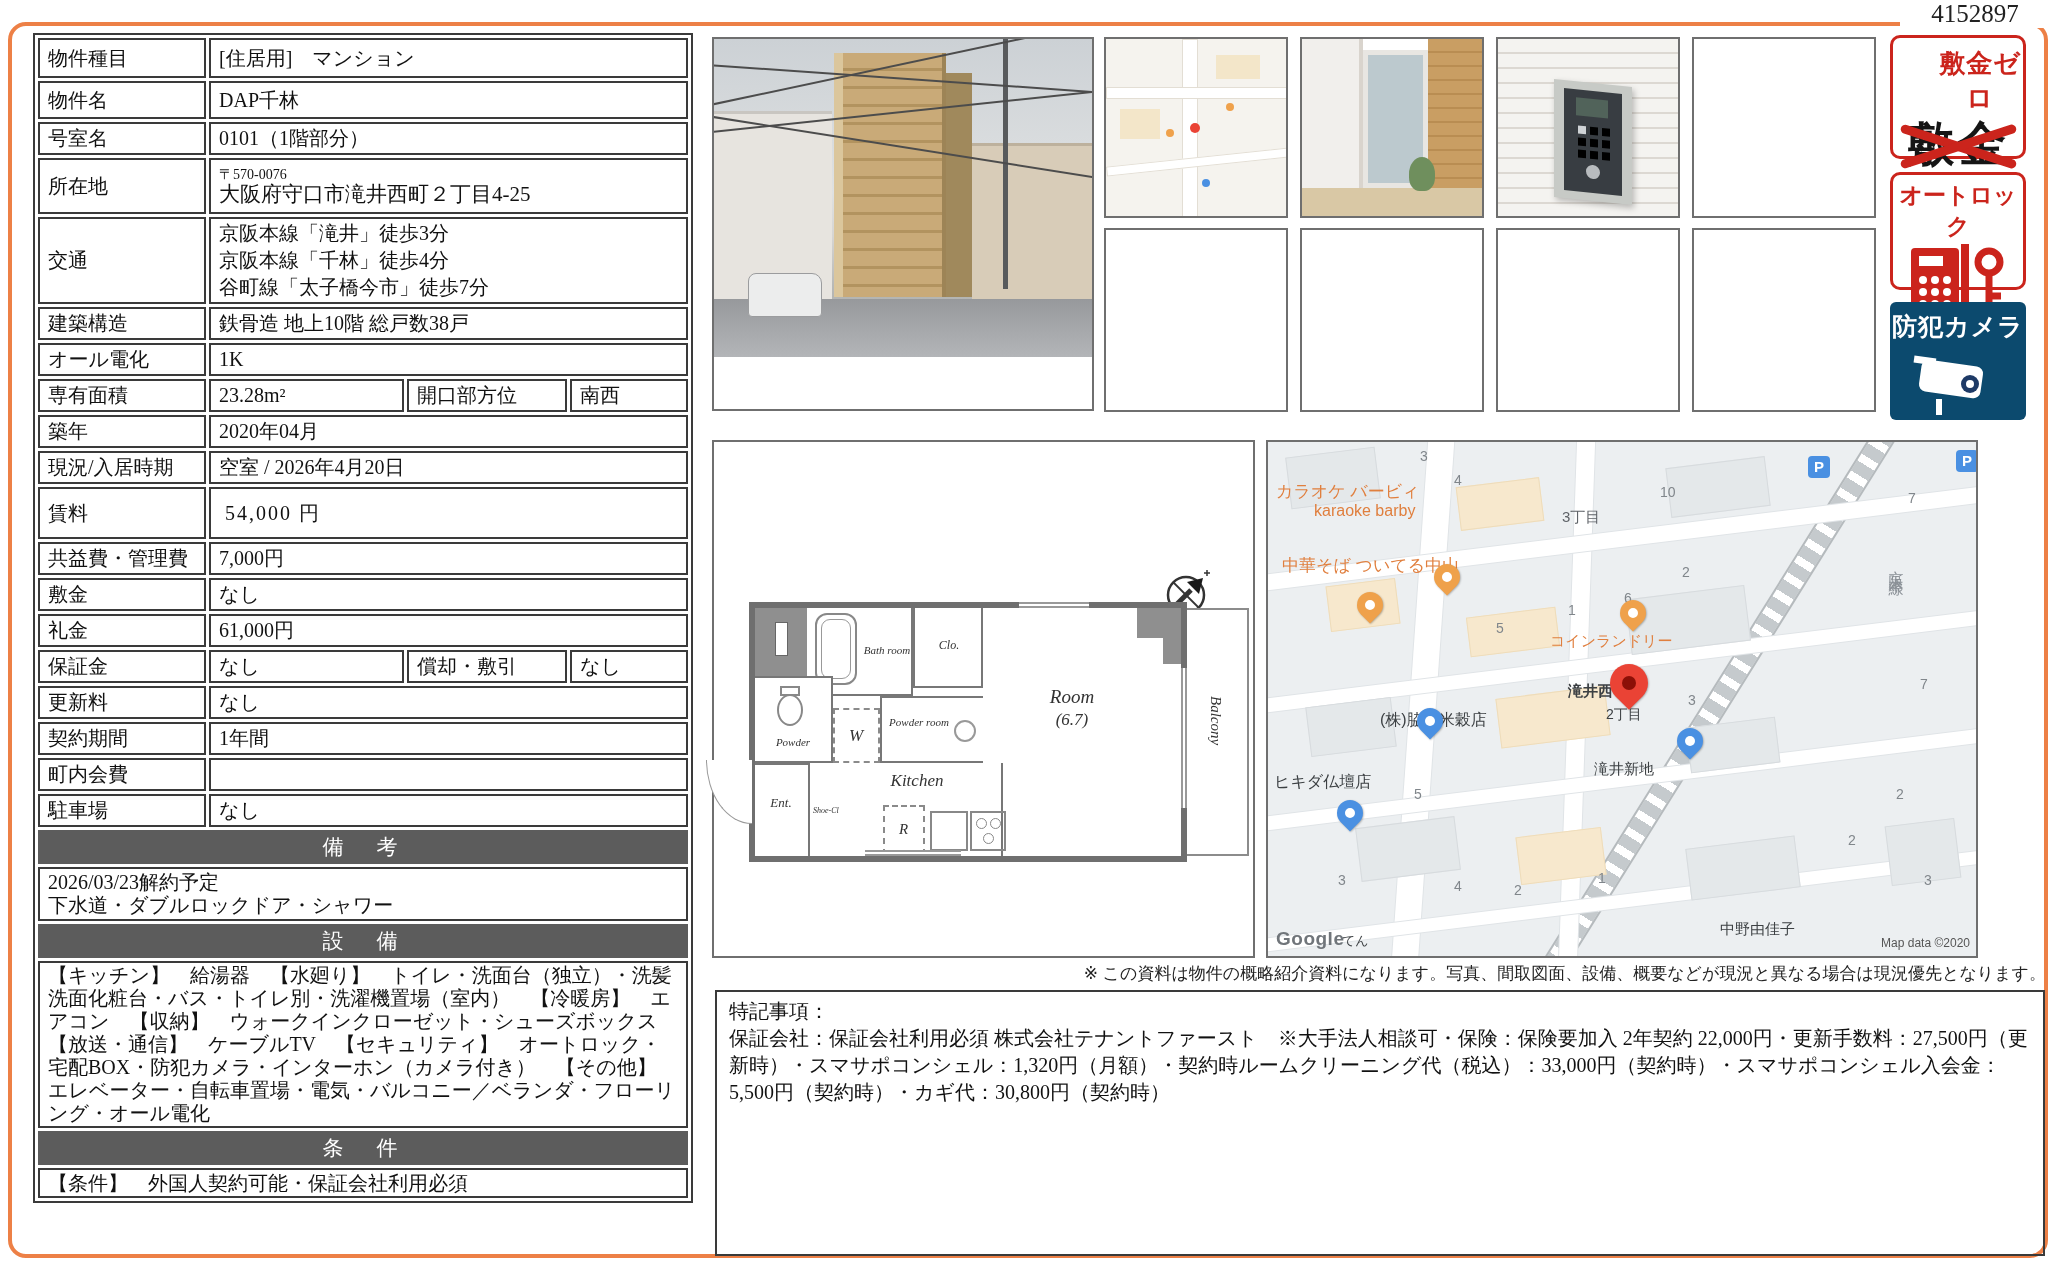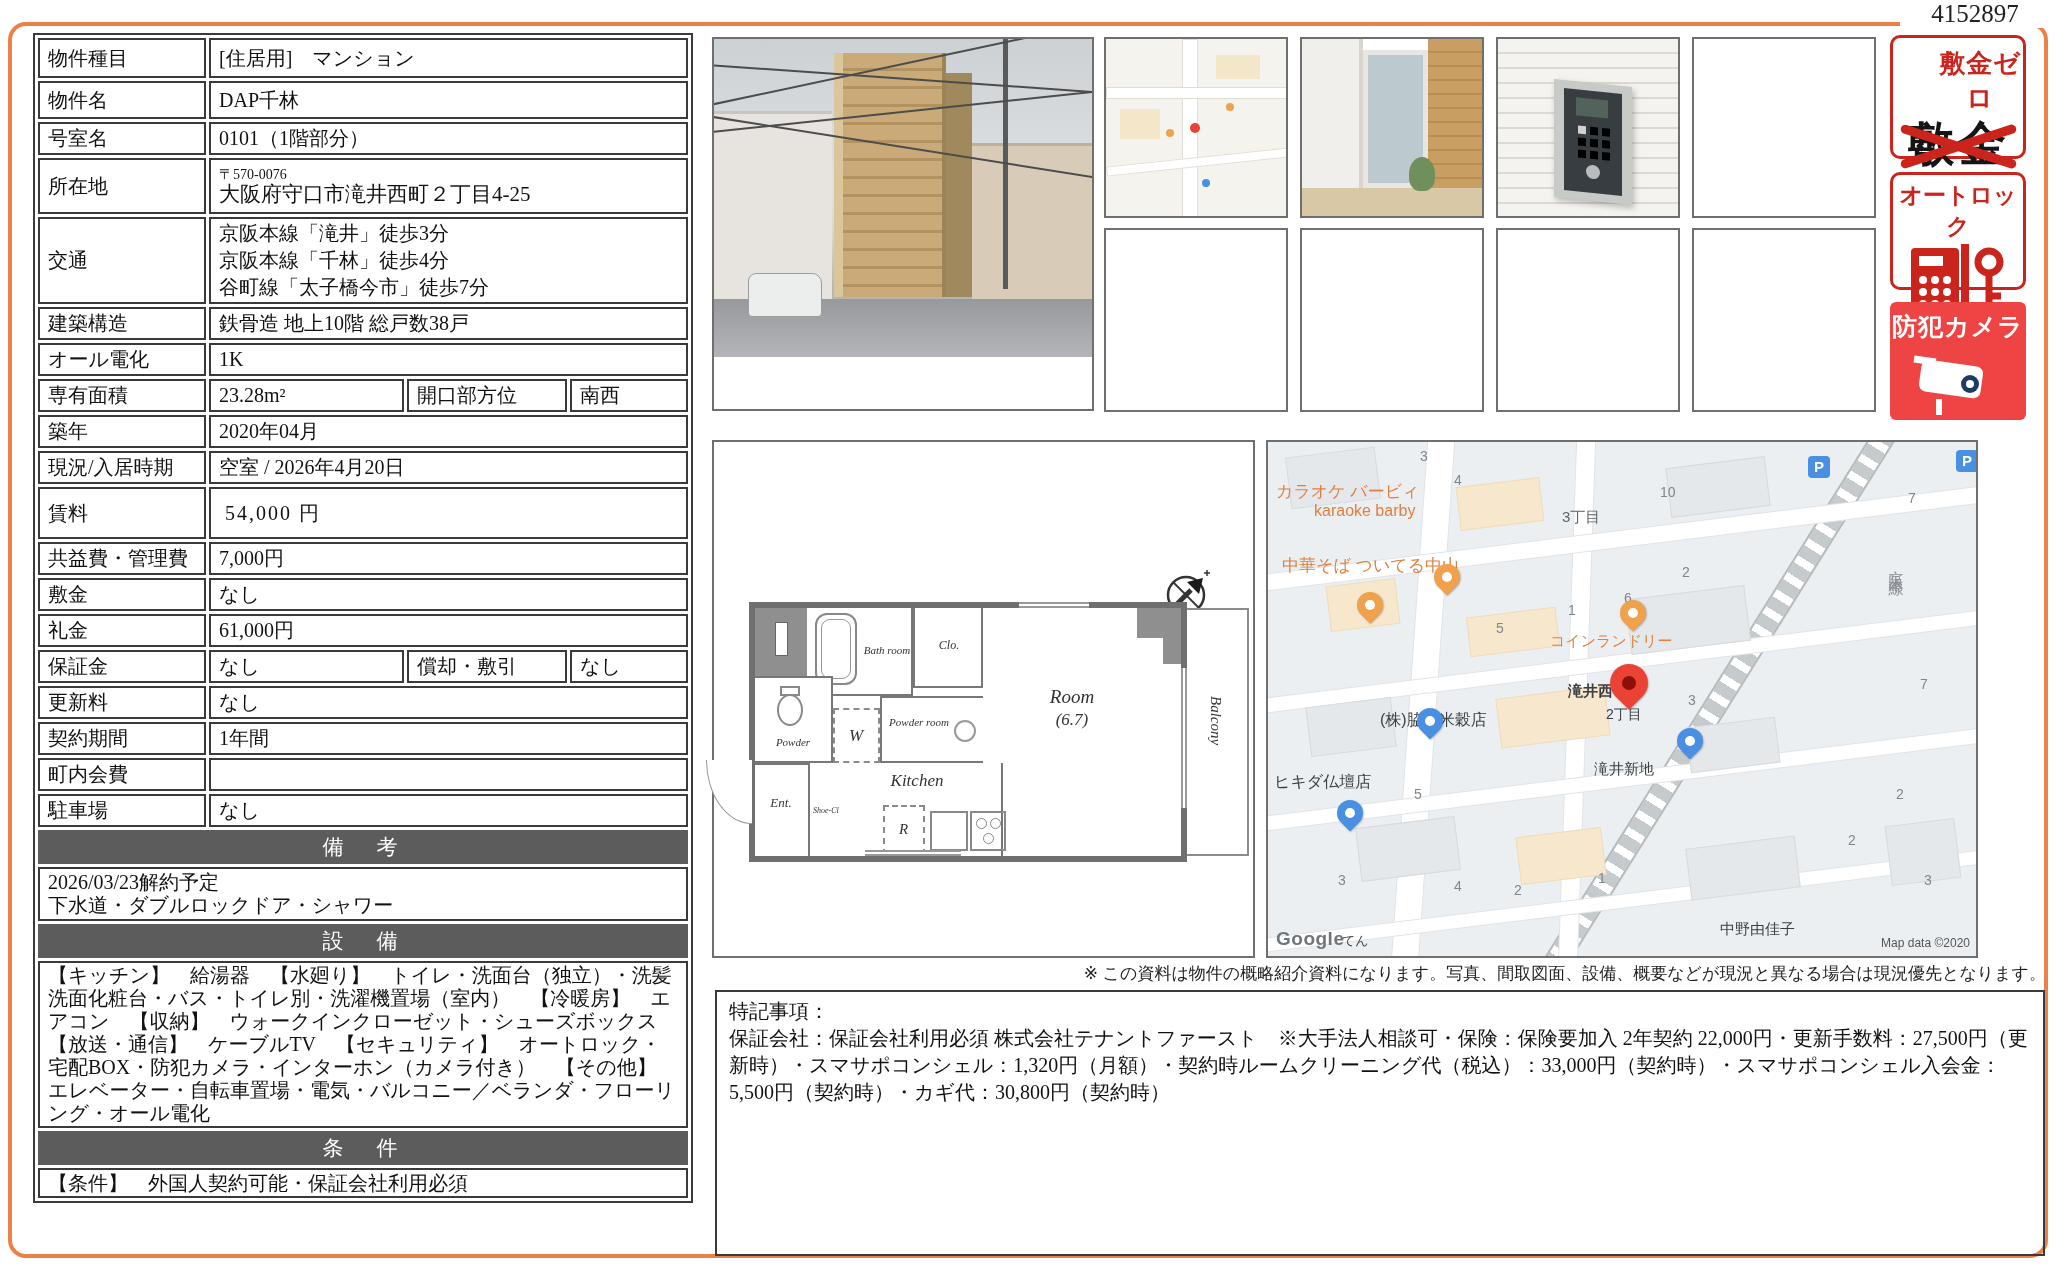--- a/index.html
+++ b/index.html
@@ -75,21 +75,21 @@
   .bz { top:35px; height:124px; border:3px solid #cb241c; border-radius:10px; background:#fff; }
   .bz-title { color:#cb241c; font-weight:bold; font-size:26px; letter-spacing:1px; margin-top:8px;padding-left:44px; }
   .bz-strike { position:relative; display:inline-block; font-size:48px; font-weight:900;
                color:#151515; letter-spacing:4px; line-height:56px; }
   .bz-strike::before, .bz-strike::after { content:""; position:absolute; left:-8%; top:46%; width:116%;
                height:9px; background:#cb241c; border-radius:5px; }
   .bz-strike::before { transform:rotate(18deg); }
   .bz-strike::after  { transform:rotate(-18deg); }
   .al { top:172px; height:118px; border:3px solid #cb241c; border-radius:10px; background:#fff; }
   .al-title { color:#cb241c; font-weight:bold; font-size:23px; margin-top:5px; }
-  .cam { top:302px; height:118px; background:#ef4444; border-radius:6px; }
+  .cam { top:302px; height:118px; background:#0c4a6e; border-radius:6px; }
   .cam-title { color:#fff; font-weight:bold; font-size:25px; margin-top:8px; letter-spacing:1px; }
 
   
   .fpbox { position:absolute; left:712px; top:440px; width:543px; height:518px;
            border:2px solid #6f6f6f; background:#fff; }
   .plan, .plan * { position:absolute; }
   .unit { left:35px; top:160px; width:438px; height:260px; border:6px solid #6f6f6f; background:#fff; }
   .balc { left:473px; top:166px; width:62px; height:248px; border:2px solid #8c8c8c; border-left:none; background:#fff; }
   .shaft { left:0; top:0; width:52px; height:68px; background:#8f8f8f; }
   .shaft-slit { left:20px; top:14px; width:13px; height:34px; background:#fff; border:1px solid #666; }

